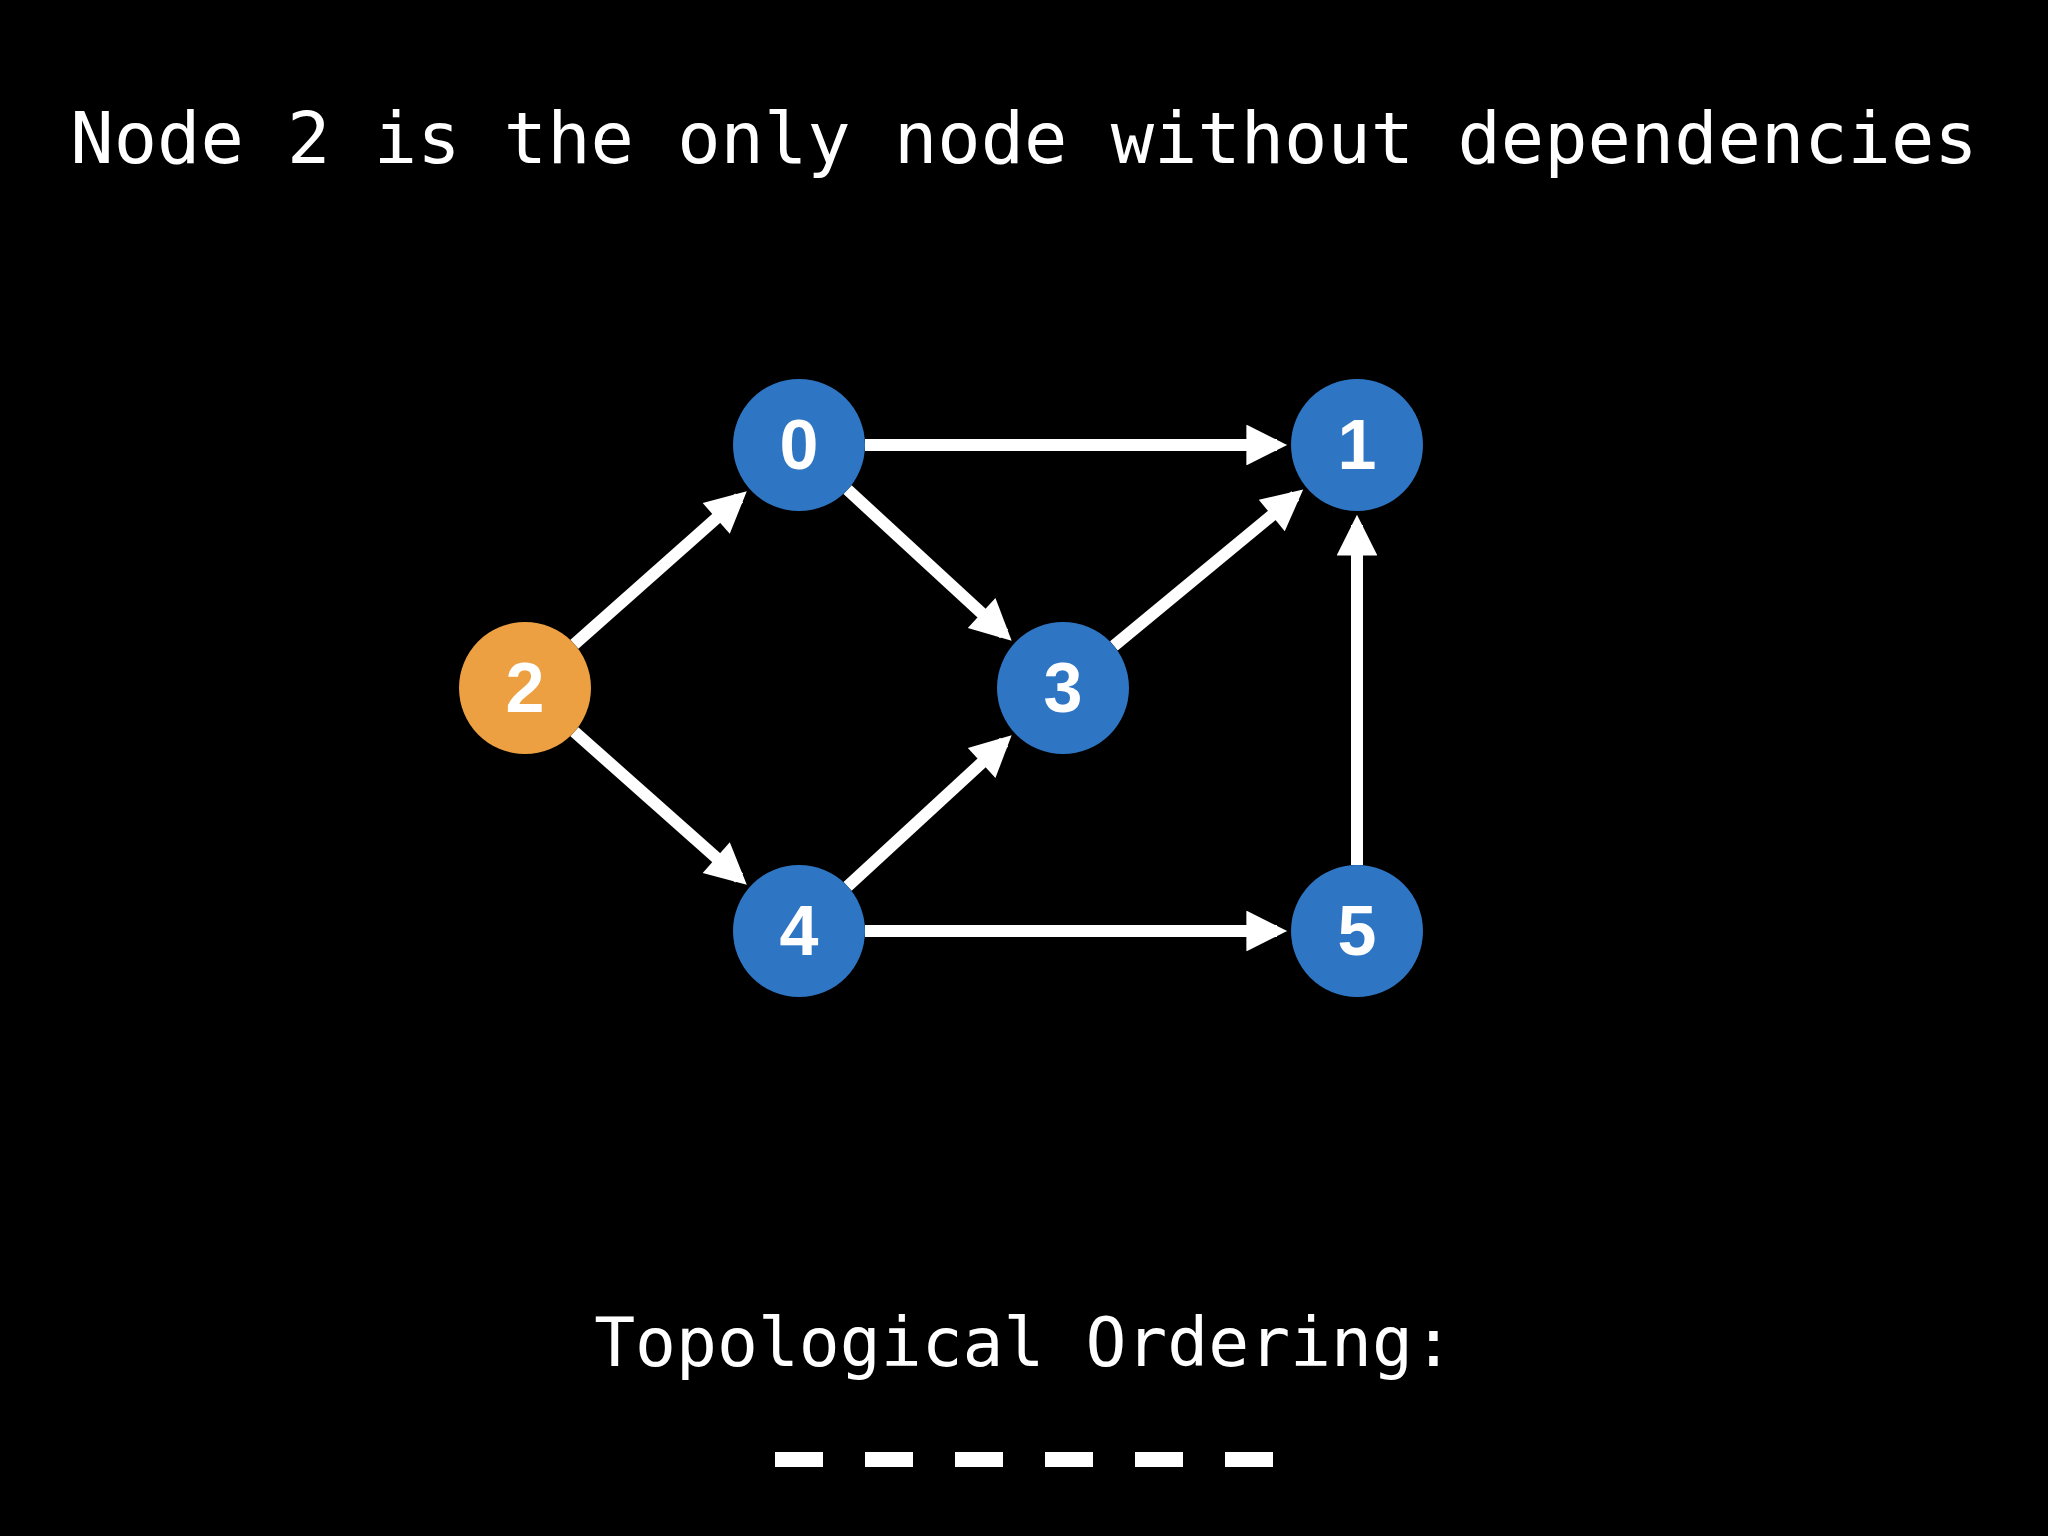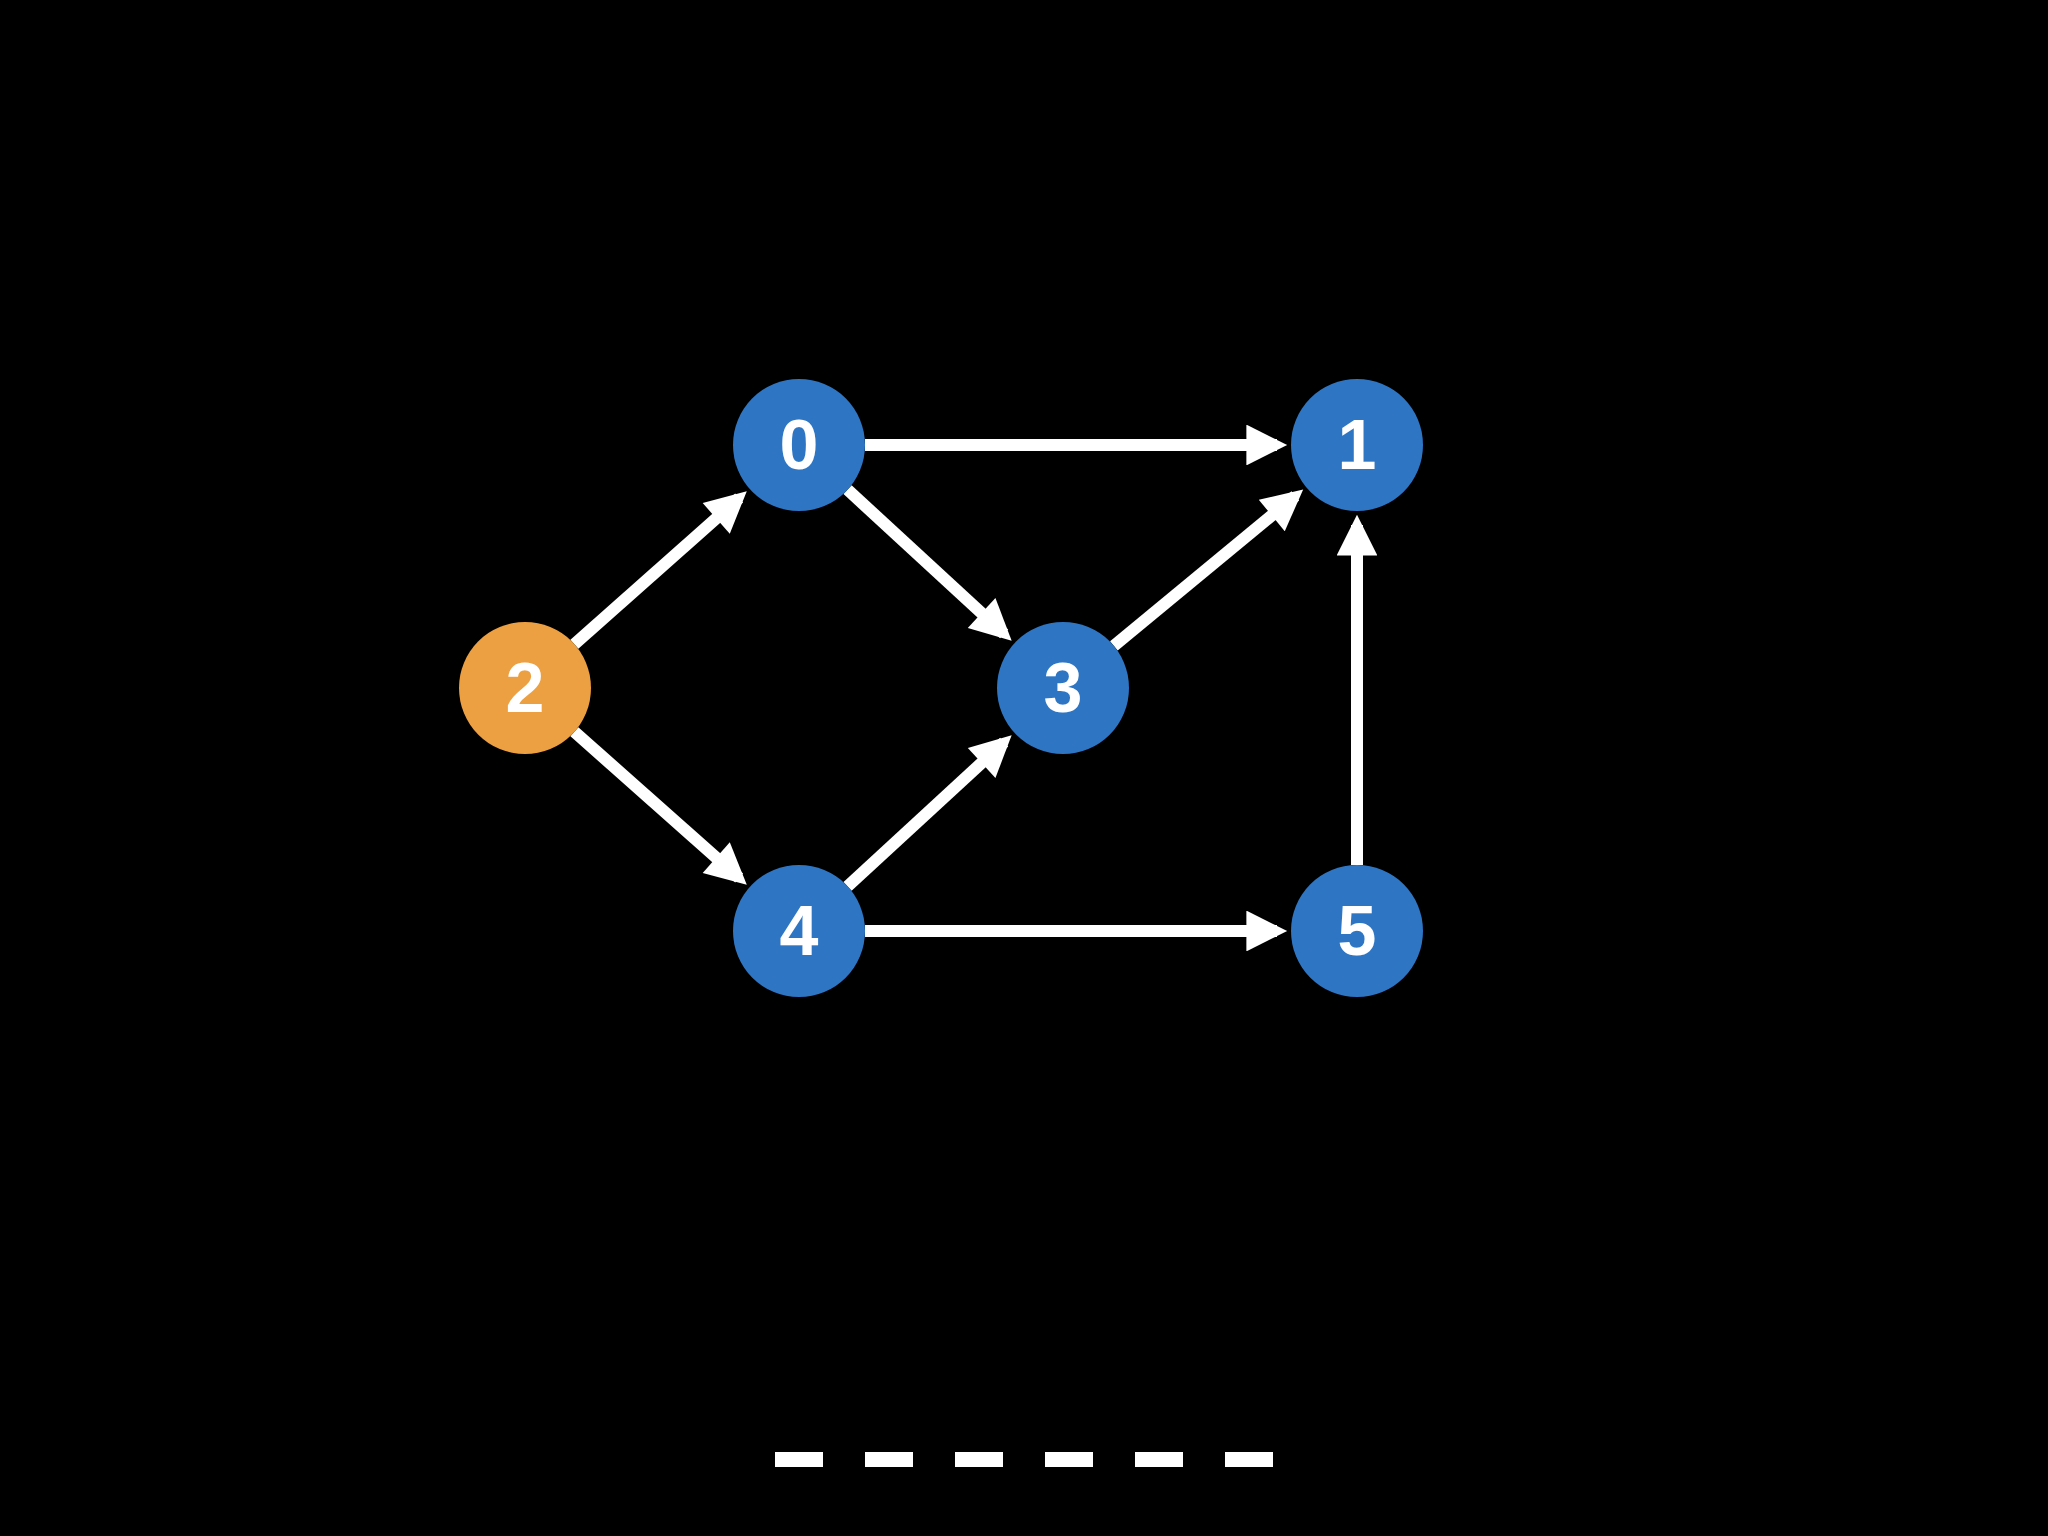--- a/index.html
+++ b/index.html
@@ -75,20 +75,21 @@
     width: 48px;
     height: 15px;
     margin: 0 21px;
     background: #ffffff;
   }
 </style>
 </head>
 <body>
 
 <div class="stage">
+  <div class="title">Node 2 is the only node without dependencies</div>
 
   <div class="graph-layer">
     <svg id="edge-svg" width="2048" height="1536" viewBox="0 0 2048 1536">
       <defs>
         <marker id="arrowhead" viewBox="0 0 10 10" refX="7.5" refY="5" markerWidth="3.8" markerHeight="3.4" orient="auto" markerUnits="strokeWidth">
           <path d="M 0 0 L 10 5 L 0 10 z" fill="#FFFFFF"></path>
         </marker>
       </defs>
       <g id="edge-group">
           <line x1="574.3786975965147" y1="644.207943372434" x2="739.1470332163458" y2="498.08128076068607" stroke="#FFFFFF" stroke-width="12" marker-end="url(#arrowhead)"></line>
@@ -116,14 +117,15 @@
         </div>
         <div class="node" style="left: 799px; top: 931px; width: 132px; height: 132px; background: rgb(46, 118, 196);">
           <span>4</span>
         </div>
         <div class="node" style="left: 1357px; top: 931px; width: 132px; height: 132px; background: rgb(46, 118, 196);">
           <span>5</span>
         </div>
       </div>
   </div>
 
+  <div class="footer-label">Topological Ordering:</div>
   <div class="dashes" id="dash-row"><span class="dash"></span><span class="dash"></span><span class="dash"></span><span class="dash"></span><span class="dash"></span><span class="dash"></span></div>
 </div>
 
 </body></html>

